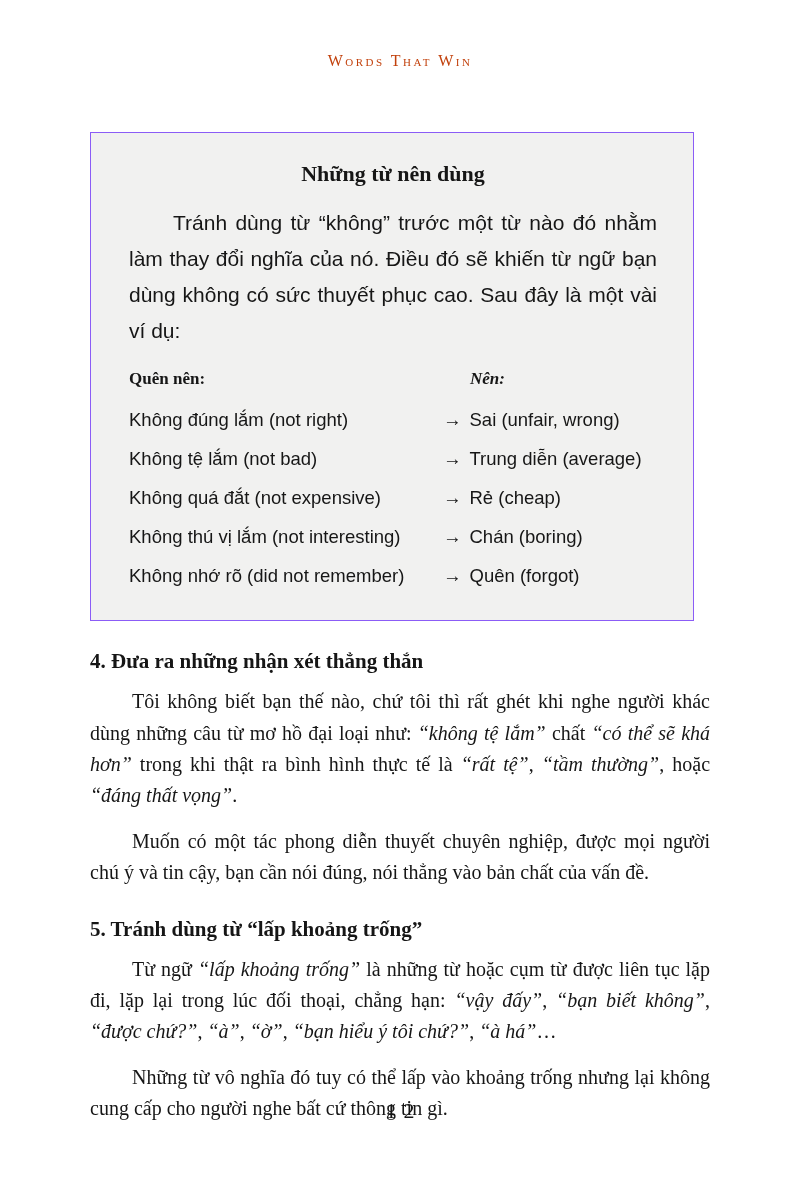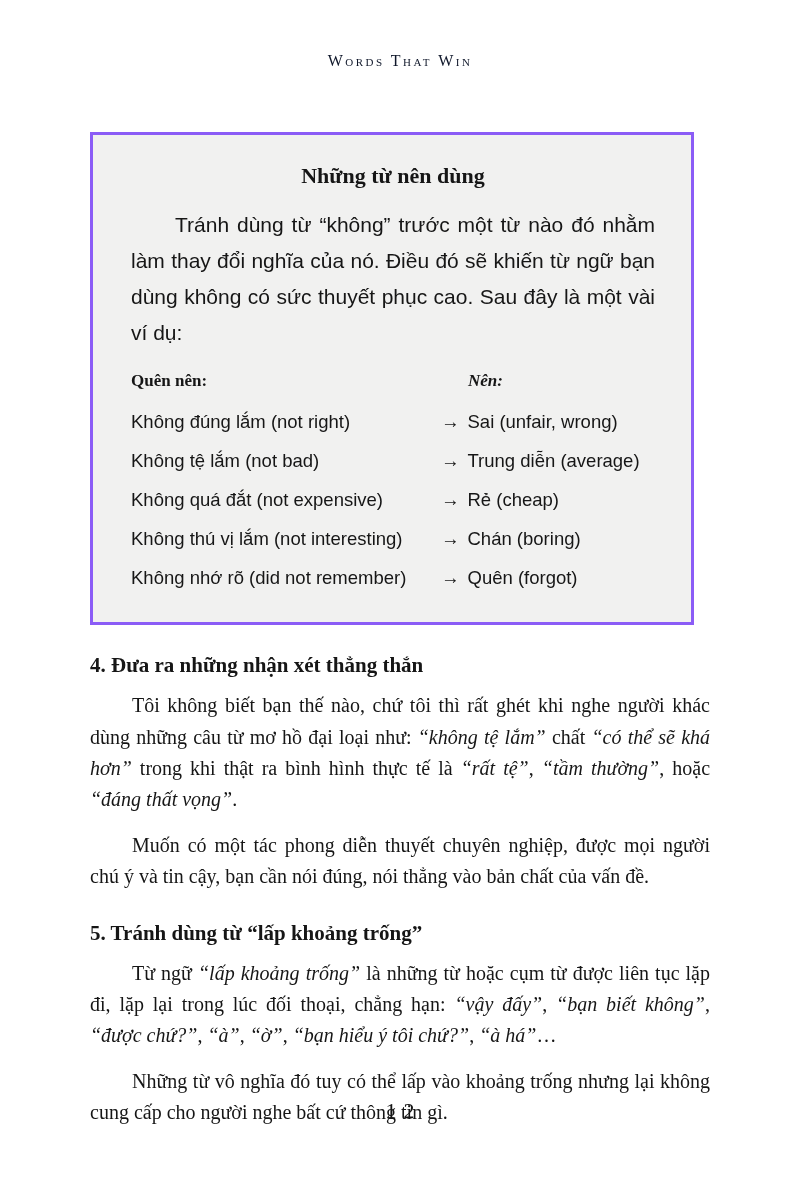--- a/index.html
+++ b/index.html
@@ -13,27 +13,27 @@
     box-sizing: border-box;
     width: 800px; height: 1200px;
     padding: 52px 90px 0 90px;
     position: relative;
   }
   .running-head {
     text-align: center;
     font-size: 16px;
     font-variant: small-caps;
     letter-spacing: 2.5px;
-    color: #0f172a;
+    color: #c2410c;
     margin-bottom: 0;
   }
   .callout-box {
     margin-top: 62px;
     margin-right: 16px;
-    border: 3px solid #8b5cf6;
+    border: 1px solid #8b5cf6;
     background: #f1f1f0;
     padding: 24px 36px 16px 38px;
   }
   .box-title {
     text-align: center;
     font-weight: bold;
     font-size: 22px;
     margin: 4px 0 18px 0;
   }
   .box-intro {

